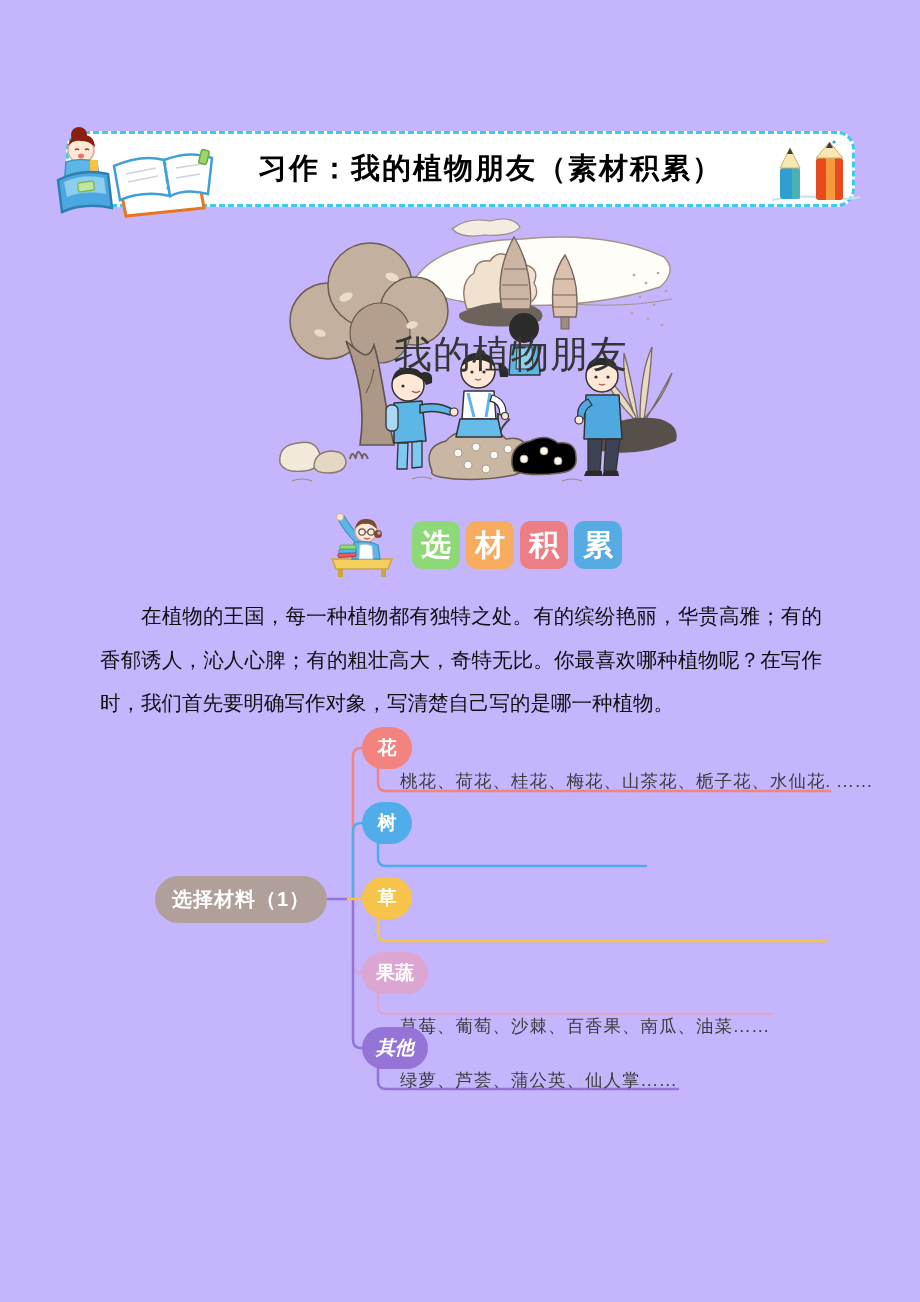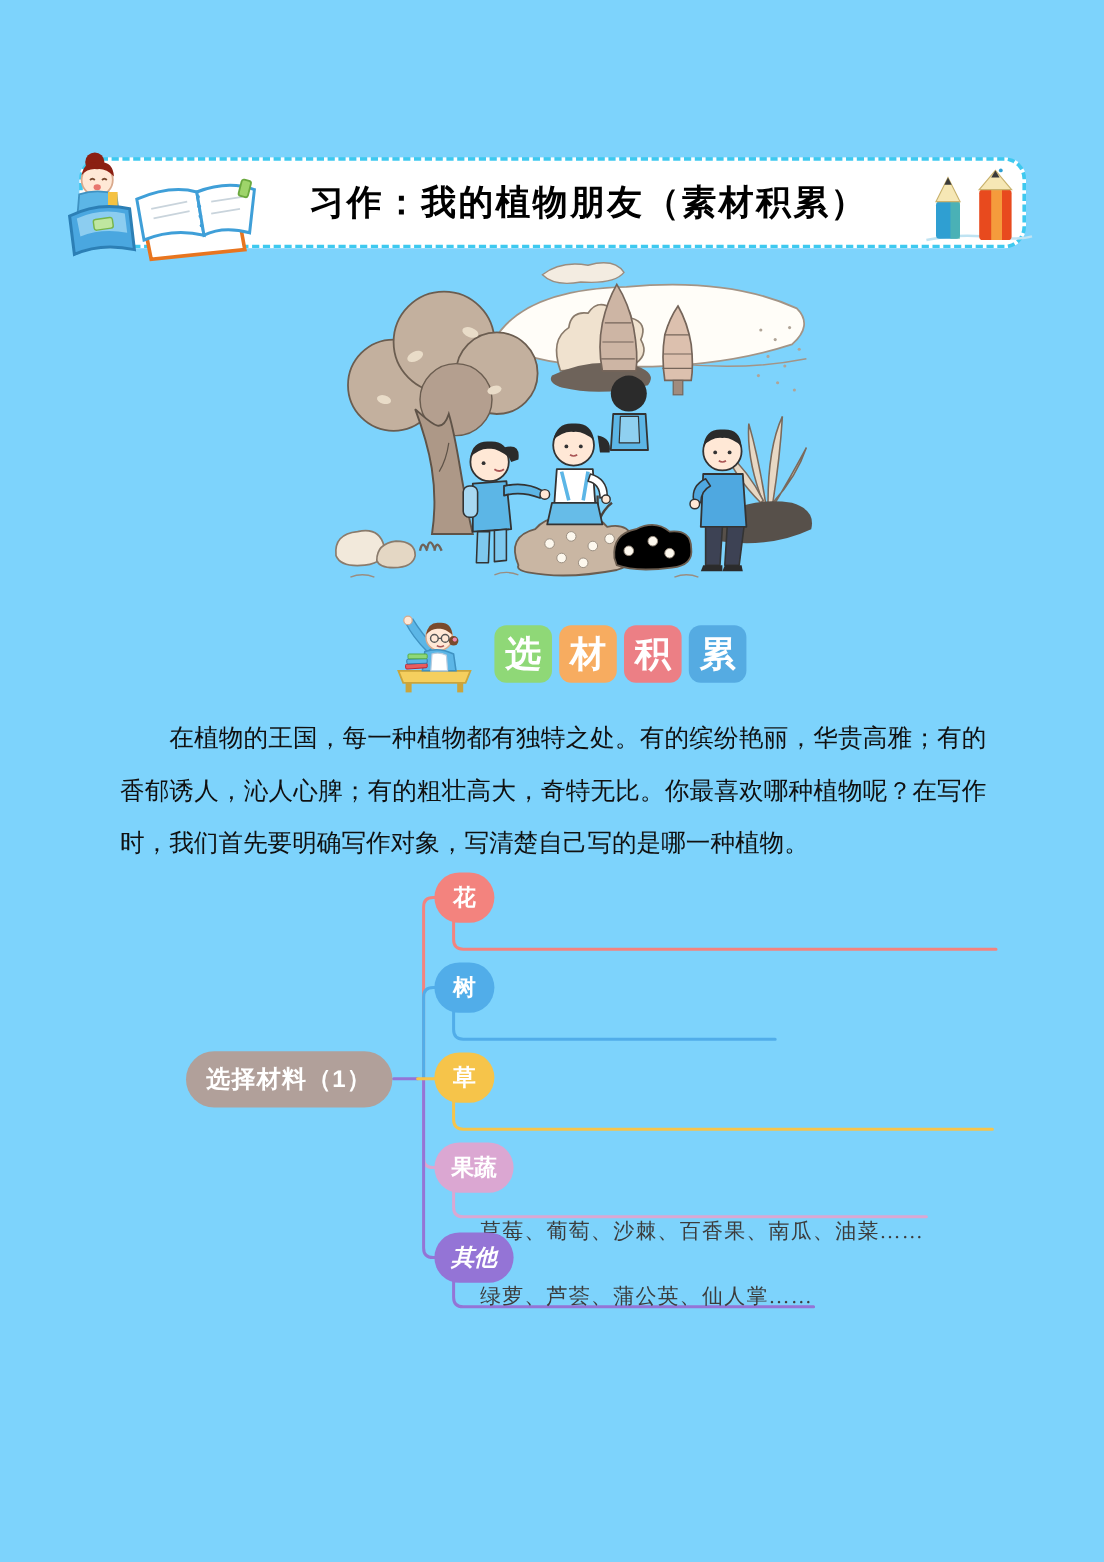--- a/index.html
+++ b/index.html
@@ -1,20 +1,20 @@
 <!DOCTYPE html>
 <html><head>
 <meta charset="utf-8">
 <style>
   * { margin: 0; padding: 0; box-sizing: border-box; }
   html,body { background: #ffffff; }
   #page {
     position: relative;
     width: 920px; height: 1302px;
-    background: #7dd3fc;
+    background: #c4b5fd;
     font-family: "Liberation Sans", sans-serif;
     overflow: hidden;
   }
 
   
   .header-box {
     position: absolute; left: 66px; top: 131px;
     width: 789px; height: 76px;
     border: 3px dashed #3ec9ef;
     border-radius: 18px;
@@ -264,20 +264,21 @@
         <circle cx="317" cy="207" r="4" fill="#ffe8d6" stroke="#333" stroke-width="1.2"></circle>
         <path d="M326 226 L340 226 L338 258 L326 258 Z" fill="#3d4254" stroke="#333" stroke-width="1.3"></path>
         <path d="M344 226 L358 226 L354 258 L342 258 Z" fill="#3d4254" stroke="#333" stroke-width="1.3"></path>
         <path d="M324 258 L340 258 L340 263 L322 263 Z" fill="#2b2b2b"></path>
         <path d="M342 258 L356 258 L357 263 L340 263 Z" fill="#2b2b2b"></path>
       </g>
     </g>
 
     <path d="M30 268 q10 -4 20 0 M150 266 q10 -4 20 0 M300 268 q10 -4 20 0" stroke="#9a8d80" stroke-width="1.2" fill="none"></path>
   </svg>
+  <div class="scene-caption">我的植物朋友</div>
 
   <div class="section-header">
     <svg class="section-icon" viewBox="0 0 72 72">
       <path d="M6 50 L66 50 L62 60 L10 60 Z" fill="#f5cf5e" stroke="#caa53c" stroke-width="1.5"></path>
       <rect x="12" y="60" width="5" height="8" fill="#caa53c"></rect>
       <rect x="55" y="60" width="5" height="8" fill="#caa53c"></rect>
 
       <path d="M30 34 Q18 22 12 10 L18 7 Q26 20 36 30 Z" fill="#5cb6e6" stroke="#3f92c2" stroke-width="1.2"></path>
       <circle cx="14" cy="8" r="3.5" fill="#ffe8d6" stroke="#d9a98c" stroke-width="1"></circle>
 
@@ -320,20 +321,21 @@
       <path d="M 378 841 V 858 Q 378 866 386 866 H 646" stroke="#51ade9"></path>
       <path d="M 378 916 V 933 Q 378 941 386 941 H 827" stroke="#f6c44a"></path>
       <path d="M 378 991 V 1006 Q 378 1014 386 1014 H 772" stroke="#dba7d2"></path>
       <path d="M 378 1066 V 1081 Q 378 1089 386 1089 H 678" stroke="#9474d6"></path>
     </g>
   </svg>
 
   <div class="mm-root" style="background-color: rgb(177, 160, 154);">选择材料（1）</div>
 
   <div class="mm-node n0" style="background-color: rgb(243, 131, 126);">花</div>
+  <div class="mm-items i0">桃花、荷花、桂花、梅花、山茶花、栀子花、水仙花. ……</div>
 
   <div class="mm-node n1" style="background-color: rgb(81, 173, 233);">树</div>
 
   <div class="mm-node n2" style="background-color: rgb(246, 196, 74);">草</div>
 
   <div class="mm-node n3" style="background-color: rgb(219, 167, 210);">果蔬</div>
   <div class="mm-items i3">草莓、葡萄、沙棘、百香果、南瓜、油菜……</div>
 
   <div class="mm-node n4" style="background-color: rgb(148, 116, 214); font-style: italic;">其他</div>
   <div class="mm-items i4">绿萝、芦荟、蒲公英、仙人掌……</div>

